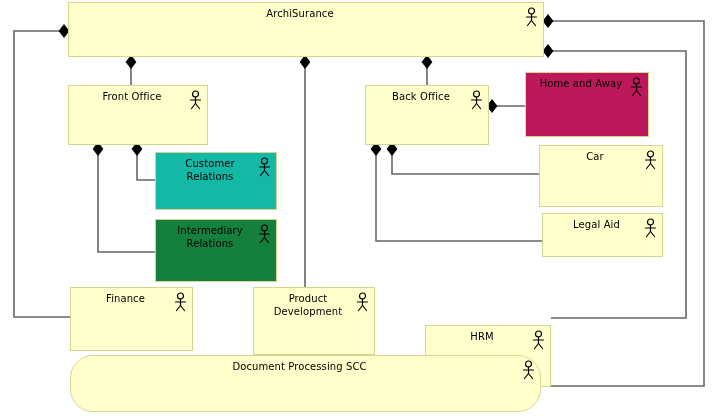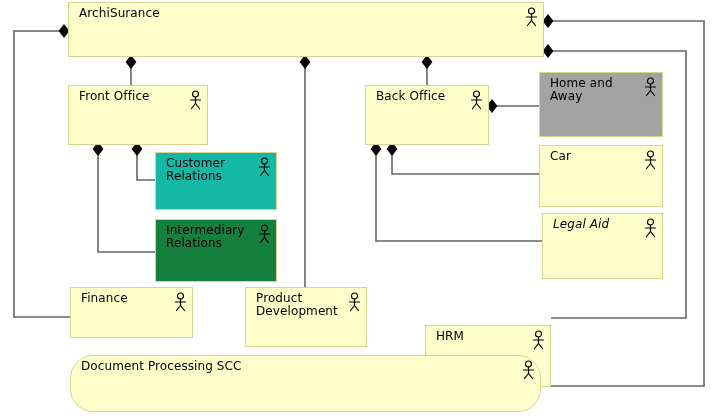--- a/index.html
+++ b/index.html
@@ -29,22 +29,22 @@
     box-sizing: border-box;
     background: #ffffcc;
     border: 1px solid #d6d68f;
     z-index: 2;
   }
   .node-label {
     position: absolute;
     left: 0;
     right: 0;
     top: 4px;
-    text-align: left;
-    font-size: 12px;
+    text-align: center;
+    font-size: 10px;
     line-height: 13px;
     color: #000000;
     letter-spacing: 0.1px;
     padding: 0 22px 0 10px;
     white-space: pre-line;
   }
   .actor-icon {
     position: absolute;
     right: 5px;
     top: 4px;
@@ -113,21 +113,21 @@
         <span class="actor-icon">
           <svg viewBox="0 0 13 20" width="13" height="20">
             <circle cx="6.5" cy="4" r="3" stroke="#000000" stroke-width="1.2" fill="none" stroke-linecap="round"></circle>
             <line x1="6.5" y1="7" x2="6.5" y2="13.5" stroke="#000000" stroke-width="1.2" fill="none" stroke-linecap="round"></line>
             <line x1="1.5" y1="10" x2="11.5" y2="10" stroke="#000000" stroke-width="1.2" fill="none" stroke-linecap="round"></line>
             <line x1="6.5" y1="13.5" x2="2.5" y2="18.5" stroke="#000000" stroke-width="1.2" fill="none" stroke-linecap="round"></line>
             <line x1="6.5" y1="13.5" x2="10.5" y2="18.5" stroke="#000000" stroke-width="1.2" fill="none" stroke-linecap="round"></line>
           </svg>
         </span>
       </div>
-      <div class="node" style="left: 539px; top: 72px; width: 124px; height: 65px; background: #a3a3a3; border-color: rgb(214, 214, 143);">
+      <div class="node" style="left: 525px; top: 72px; width: 124px; height: 65px; background: #be185d; border-color: rgb(214, 214, 143);">
         <div class="node-label">Home and Away</div>
         <span class="actor-icon">
           <svg viewBox="0 0 13 20" width="13" height="20">
             <circle cx="6.5" cy="4" r="3" stroke="#000000" stroke-width="1.2" fill="none" stroke-linecap="round"></circle>
             <line x1="6.5" y1="7" x2="6.5" y2="13.5" stroke="#000000" stroke-width="1.2" fill="none" stroke-linecap="round"></line>
             <line x1="1.5" y1="10" x2="11.5" y2="10" stroke="#000000" stroke-width="1.2" fill="none" stroke-linecap="round"></line>
             <line x1="6.5" y1="13.5" x2="2.5" y2="18.5" stroke="#000000" stroke-width="1.2" fill="none" stroke-linecap="round"></line>
             <line x1="6.5" y1="13.5" x2="10.5" y2="18.5" stroke="#000000" stroke-width="1.2" fill="none" stroke-linecap="round"></line>
           </svg>
         </span>
@@ -163,45 +163,45 @@
         <span class="actor-icon">
           <svg viewBox="0 0 13 20" width="13" height="20">
             <circle cx="6.5" cy="4" r="3" stroke="#000000" stroke-width="1.2" fill="none" stroke-linecap="round"></circle>
             <line x1="6.5" y1="7" x2="6.5" y2="13.5" stroke="#000000" stroke-width="1.2" fill="none" stroke-linecap="round"></line>
             <line x1="1.5" y1="10" x2="11.5" y2="10" stroke="#000000" stroke-width="1.2" fill="none" stroke-linecap="round"></line>
             <line x1="6.5" y1="13.5" x2="2.5" y2="18.5" stroke="#000000" stroke-width="1.2" fill="none" stroke-linecap="round"></line>
             <line x1="6.5" y1="13.5" x2="10.5" y2="18.5" stroke="#000000" stroke-width="1.2" fill="none" stroke-linecap="round"></line>
           </svg>
         </span>
       </div>
-      <div class="node" style="left: 542px; top: 213px; width: 121px; height: 66px; background: rgb(255, 255, 204); border-color: rgb(214, 214, 143); font-style: italic;">
+      <div class="node" style="left: 542px; top: 213px; width: 121px; height: 44px; background: rgb(255, 255, 204); border-color: rgb(214, 214, 143);">
         <div class="node-label">Legal Aid</div>
         <span class="actor-icon">
           <svg viewBox="0 0 13 20" width="13" height="20">
             <circle cx="6.5" cy="4" r="3" stroke="#000000" stroke-width="1.2" fill="none" stroke-linecap="round"></circle>
             <line x1="6.5" y1="7" x2="6.5" y2="13.5" stroke="#000000" stroke-width="1.2" fill="none" stroke-linecap="round"></line>
             <line x1="1.5" y1="10" x2="11.5" y2="10" stroke="#000000" stroke-width="1.2" fill="none" stroke-linecap="round"></line>
             <line x1="6.5" y1="13.5" x2="2.5" y2="18.5" stroke="#000000" stroke-width="1.2" fill="none" stroke-linecap="round"></line>
             <line x1="6.5" y1="13.5" x2="10.5" y2="18.5" stroke="#000000" stroke-width="1.2" fill="none" stroke-linecap="round"></line>
           </svg>
         </span>
       </div>
-      <div class="node" style="left: 70px; top: 287px; width: 123px; height: 51px; background: rgb(255, 255, 204); border-color: rgb(214, 214, 143);">
+      <div class="node" style="left: 70px; top: 287px; width: 123px; height: 64px; background: rgb(255, 255, 204); border-color: rgb(214, 214, 143);">
         <div class="node-label">Finance</div>
         <span class="actor-icon">
           <svg viewBox="0 0 13 20" width="13" height="20">
             <circle cx="6.5" cy="4" r="3" stroke="#000000" stroke-width="1.2" fill="none" stroke-linecap="round"></circle>
             <line x1="6.5" y1="7" x2="6.5" y2="13.5" stroke="#000000" stroke-width="1.2" fill="none" stroke-linecap="round"></line>
             <line x1="1.5" y1="10" x2="11.5" y2="10" stroke="#000000" stroke-width="1.2" fill="none" stroke-linecap="round"></line>
             <line x1="6.5" y1="13.5" x2="2.5" y2="18.5" stroke="#000000" stroke-width="1.2" fill="none" stroke-linecap="round"></line>
             <line x1="6.5" y1="13.5" x2="10.5" y2="18.5" stroke="#000000" stroke-width="1.2" fill="none" stroke-linecap="round"></line>
           </svg>
         </span>
       </div>
-      <div class="node" style="left: 245px; top: 287px; width: 122px; height: 60px; background: rgb(255, 255, 204); border-color: rgb(214, 214, 143);">
+      <div class="node" style="left: 253px; top: 287px; width: 122px; height: 68px; background: rgb(255, 255, 204); border-color: rgb(214, 214, 143);">
         <div class="node-label">Product
 Development</div>
         <span class="actor-icon">
           <svg viewBox="0 0 13 20" width="13" height="20">
             <circle cx="6.5" cy="4" r="3" stroke="#000000" stroke-width="1.2" fill="none" stroke-linecap="round"></circle>
             <line x1="6.5" y1="7" x2="6.5" y2="13.5" stroke="#000000" stroke-width="1.2" fill="none" stroke-linecap="round"></line>
             <line x1="1.5" y1="10" x2="11.5" y2="10" stroke="#000000" stroke-width="1.2" fill="none" stroke-linecap="round"></line>
             <line x1="6.5" y1="13.5" x2="2.5" y2="18.5" stroke="#000000" stroke-width="1.2" fill="none" stroke-linecap="round"></line>
             <line x1="6.5" y1="13.5" x2="10.5" y2="18.5" stroke="#000000" stroke-width="1.2" fill="none" stroke-linecap="round"></line>
           </svg>

